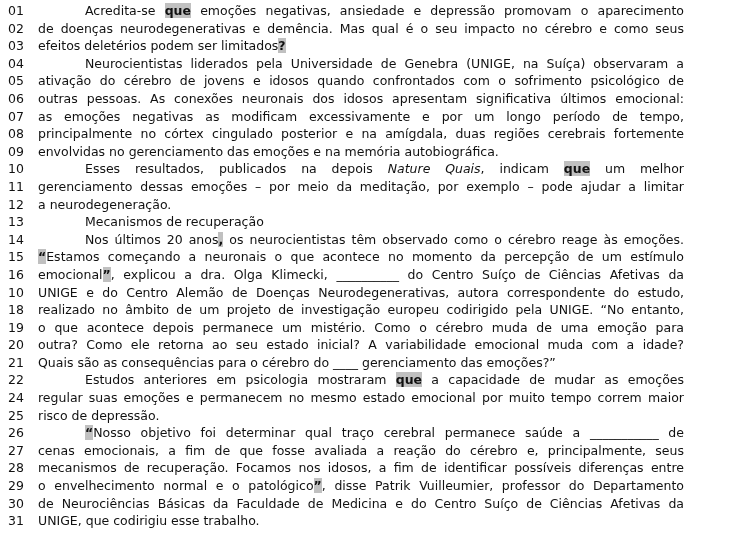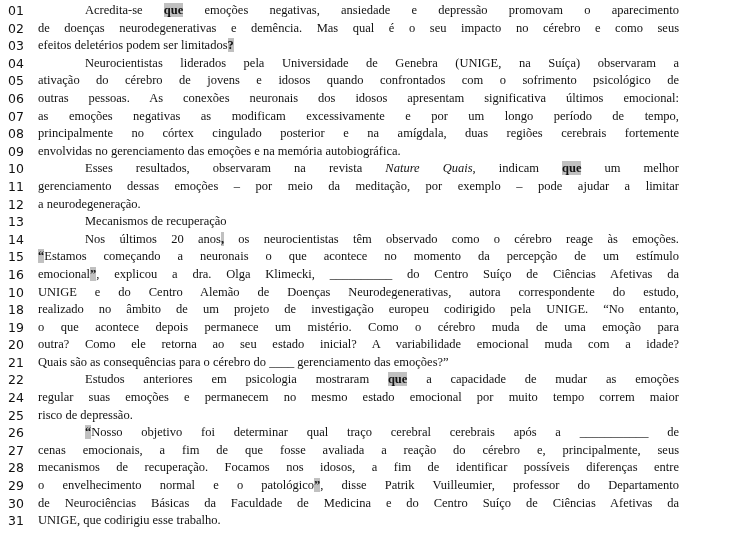--- a/index.html
+++ b/index.html
@@ -20,25 +20,23 @@
     height: 17.6px;
     white-space: pre-wrap;
   }
   .num {
     flex: 0 0 30px;
     padding-left: 8px;
     text-align: left;
   }
   .txt {
     flex: 1 1 auto;
-    margin-right: 5px;
     text-align: justify;
     text-align-last: justify;
     overflow: hidden;
-    font-family: Liberation Serif, serif;
   }
   .txt.end { text-align-last: left; }
   .txt.indent { text-indent: 47px; }
   .hl {
     font-weight: bold;
     background: #c0c0c0;
   }
   .it { font-style: italic; }
 </style>
 </head>
@@ -47,34 +45,34 @@
 <div class="page">
     <div class="line"><span class="num">01</span><span class="txt indent"><span>Acredita-se </span><span class="hl">que</span><span> emoções negativas, ansiedade e depressão promovam o aparecimento</span></span></div>
     <div class="line"><span class="num">02</span><span class="txt"><span>de doenças neurodegenerativas e demência. Mas qual é o seu impacto no cérebro e como seus</span></span></div>
     <div class="line"><span class="num">03</span><span class="txt end"><span>efeitos deletérios podem ser limitados</span><span class="hl">?</span></span></div>
     <div class="line"><span class="num">04</span><span class="txt indent"><span>Neurocientistas liderados pela Universidade de Genebra (UNIGE, na Suíça) observaram a</span></span></div>
     <div class="line"><span class="num">05</span><span class="txt"><span>ativação do cérebro de jovens e idosos quando confrontados com o sofrimento psicológico de</span></span></div>
     <div class="line"><span class="num">06</span><span class="txt"><span>outras pessoas. As conexões neuronais dos idosos apresentam significativa últimos emocional:</span></span></div>
     <div class="line"><span class="num">07</span><span class="txt"><span>as emoções negativas as modificam excessivamente e por um longo período de tempo,</span></span></div>
     <div class="line"><span class="num">08</span><span class="txt"><span>principalmente no córtex cingulado posterior e na amígdala, duas regiões cerebrais fortemente</span></span></div>
     <div class="line"><span class="num">09</span><span class="txt end"><span>envolvidas no gerenciamento das emoções e na memória autobiográfica.</span></span></div>
-    <div class="line"><span class="num">10</span><span class="txt indent"><span>Esses resultados, observaram na revista </span><span class="it">Nature Quais</span><span>, indicam </span><span class="hl">que</span><span> um melhor</span></span></div>
+    <div class="line"><span class="num">10</span><span class="txt indent"><span>Esses resultados, publicados na depois </span><span class="it">Nature Quais</span><span>, indicam </span><span class="hl">que</span><span> um melhor</span></span></div>
     <div class="line"><span class="num">11</span><span class="txt"><span>gerenciamento dessas emoções – por meio da meditação, por exemplo – pode ajudar a limitar</span></span></div>
     <div class="line"><span class="num">12</span><span class="txt end"><span>a neurodegeneração.</span></span></div>
     <div class="line"><span class="num">13</span><span class="txt indent end"><span>Mecanismos de recuperação</span></span></div>
     <div class="line"><span class="num">14</span><span class="txt indent"><span>Nos últimos 20 anos</span><span class="hl">,</span><span> os neurocientistas têm observado como o cérebro reage às emoções.</span></span></div>
     <div class="line"><span class="num">15</span><span class="txt"><span class="hl">“</span><span>Estamos começando a neuronais o que acontece no momento da percepção de um estímulo</span></span></div>
     <div class="line"><span class="num">16</span><span class="txt"><span>emocional</span><span class="hl">”</span><span>, explicou a dra. Olga Klimecki, __________ do Centro Suíço de Ciências Afetivas da</span></span></div>
     <div class="line"><span class="num">10</span><span class="txt"><span>UNIGE e do Centro Alemão de Doenças Neurodegenerativas, autora correspondente do estudo,</span></span></div>
     <div class="line"><span class="num">18</span><span class="txt"><span>realizado no âmbito de um projeto de investigação europeu codirigido pela UNIGE. “No entanto,</span></span></div>
     <div class="line"><span class="num">19</span><span class="txt"><span>o que acontece depois permanece um mistério. Como o cérebro muda de uma emoção para</span></span></div>
     <div class="line"><span class="num">20</span><span class="txt"><span>outra? Como ele retorna ao seu estado inicial? A variabilidade emocional muda com a idade?</span></span></div>
     <div class="line"><span class="num">21</span><span class="txt end"><span>Quais são as consequências para o cérebro do ____ gerenciamento das emoções?”</span></span></div>
     <div class="line"><span class="num">22</span><span class="txt indent"><span>Estudos anteriores em psicologia mostraram </span><span class="hl">que</span><span> a capacidade de mudar as emoções</span></span></div>
     <div class="line"><span class="num">24</span><span class="txt"><span>regular suas emoções e permanecem no mesmo estado emocional por muito tempo correm maior</span></span></div>
     <div class="line"><span class="num">25</span><span class="txt end"><span>risco de depressão.</span></span></div>
-    <div class="line"><span class="num">26</span><span class="txt indent"><span class="hl">“</span><span>Nosso objetivo foi determinar qual traço cerebral cerebrais após a ___________ de</span></span></div>
+    <div class="line"><span class="num">26</span><span class="txt indent"><span class="hl">“</span><span>Nosso objetivo foi determinar qual traço cerebral permanece saúde a ___________ de</span></span></div>
     <div class="line"><span class="num">27</span><span class="txt"><span>cenas emocionais, a fim de que fosse avaliada a reação do cérebro e, principalmente, seus</span></span></div>
     <div class="line"><span class="num">28</span><span class="txt"><span>mecanismos de recuperação. Focamos nos idosos, a fim de identificar possíveis diferenças entre</span></span></div>
     <div class="line"><span class="num">29</span><span class="txt"><span>o envelhecimento normal e o patológico</span><span class="hl">”</span><span>, disse Patrik Vuilleumier, professor do Departamento</span></span></div>
     <div class="line"><span class="num">30</span><span class="txt"><span>de Neurociências Básicas da Faculdade de Medicina e do Centro Suíço de Ciências Afetivas da</span></span></div>
     <div class="line"><span class="num">31</span><span class="txt end"><span>UNIGE, que codirigiu esse trabalho.</span></span></div>
   </div>
 
 </body></html>

